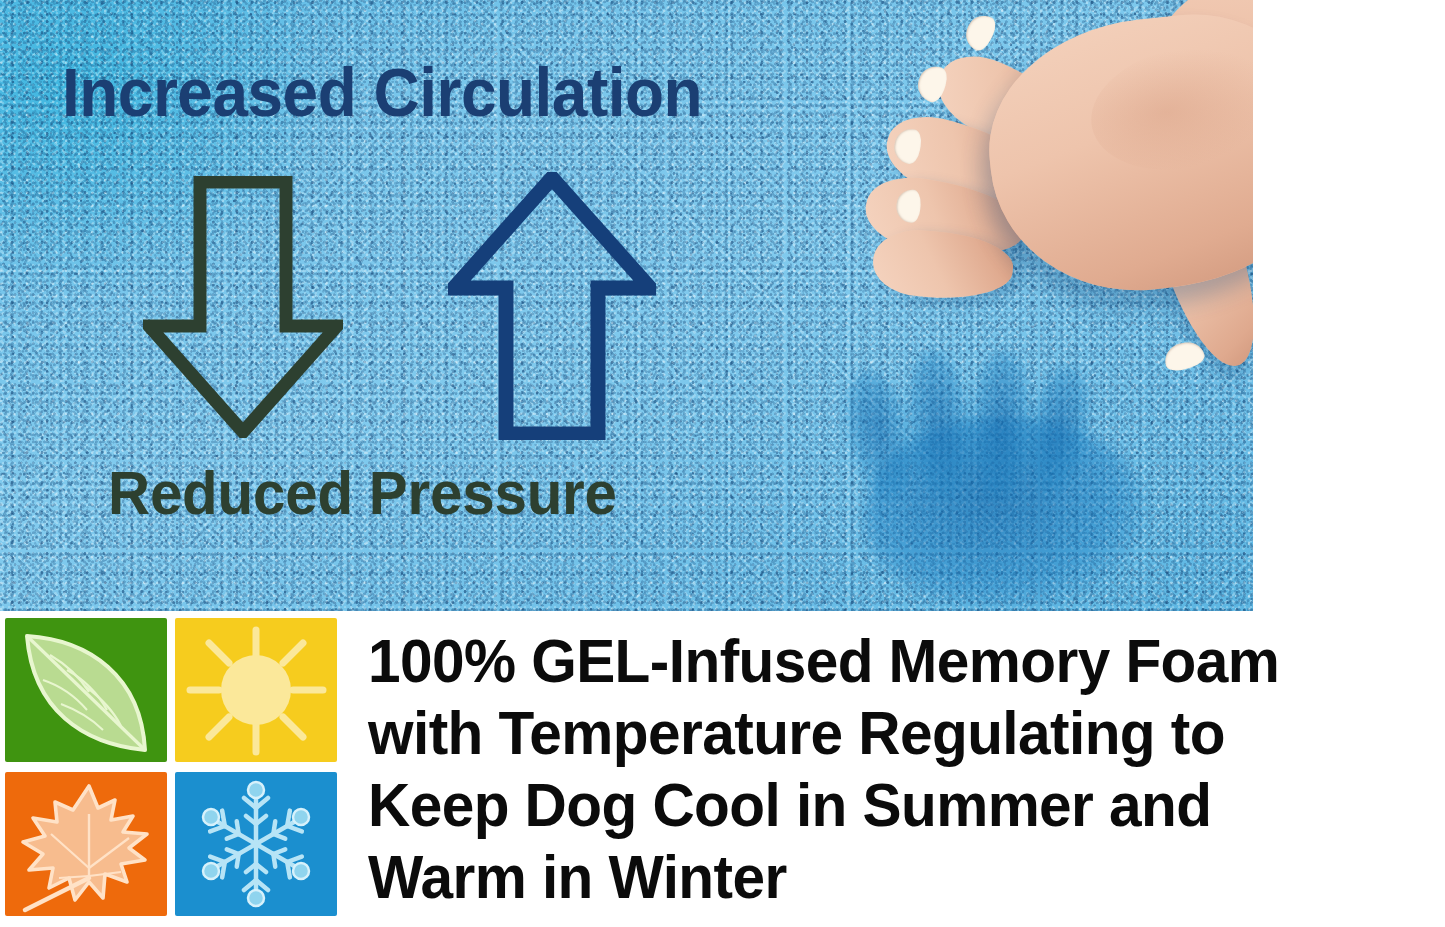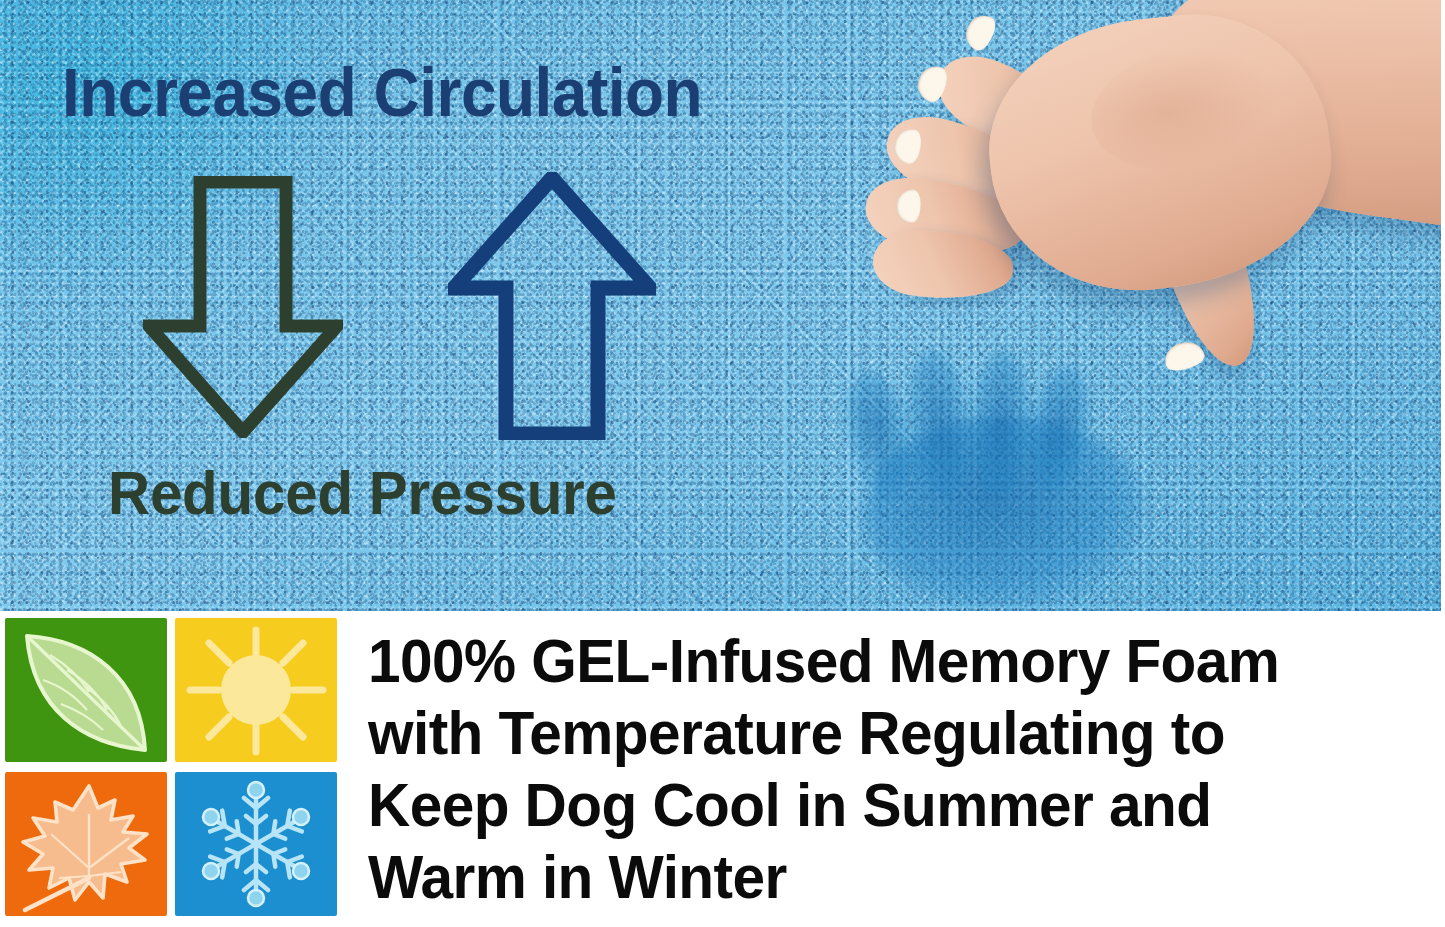--- a/index.html
+++ b/index.html
@@ -20,21 +20,21 @@
     height: 927px;
     background: #ffffff;
     overflow: hidden;
   }
 
   
   #foam-photo {
     position: absolute;
     left: 0;
     top: 0;
-    width: 1441px;
+    width: 1253px;
     height: 611px;
     overflow: hidden;
     background:
       radial-gradient(ellipse 420px 340px at 6% 14%, #3fb7e0 0%, rgba(63,183,224,0) 62%),
       radial-gradient(ellipse 560px 420px at 46% 40%, #7ec8ec 0%, rgba(126,200,236,0) 70%),
       linear-gradient(160deg, #5fbce6 0%, #74c4ea 22%, #82cbee 50%, #6fc0e8 78%, #5cb6e2 100%);
   }
 
   
   .foam-speckle {

